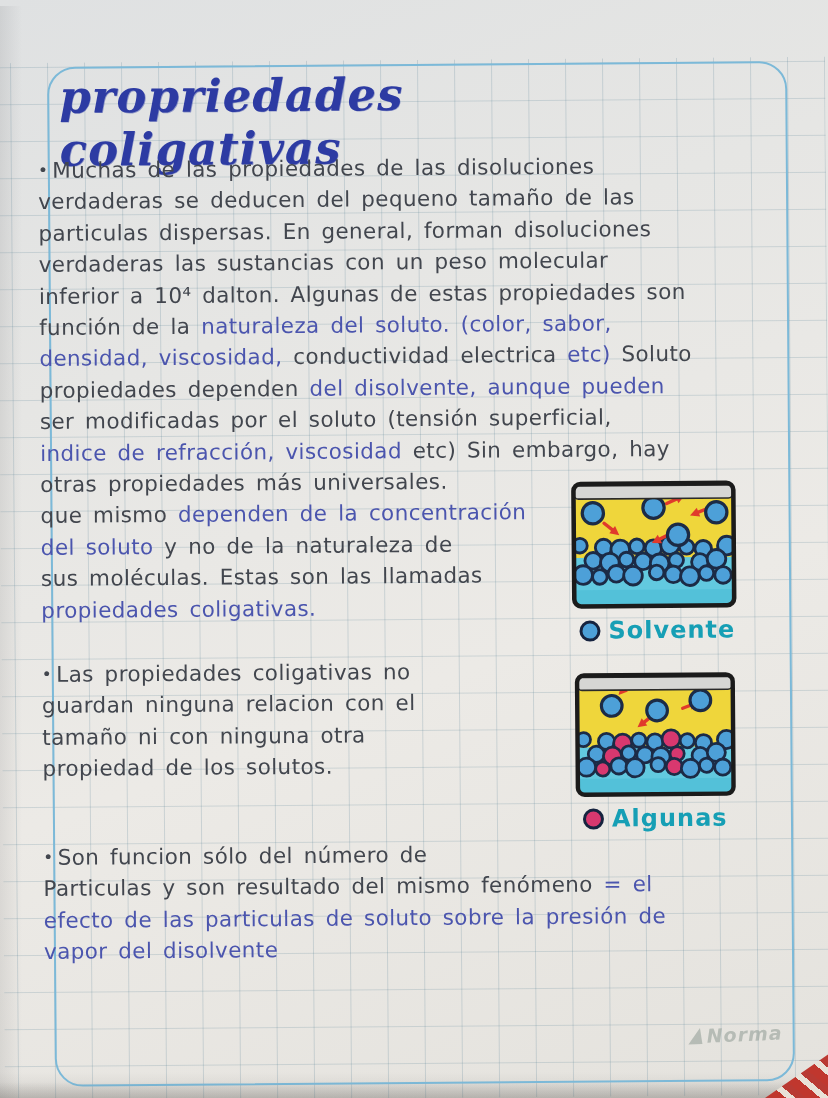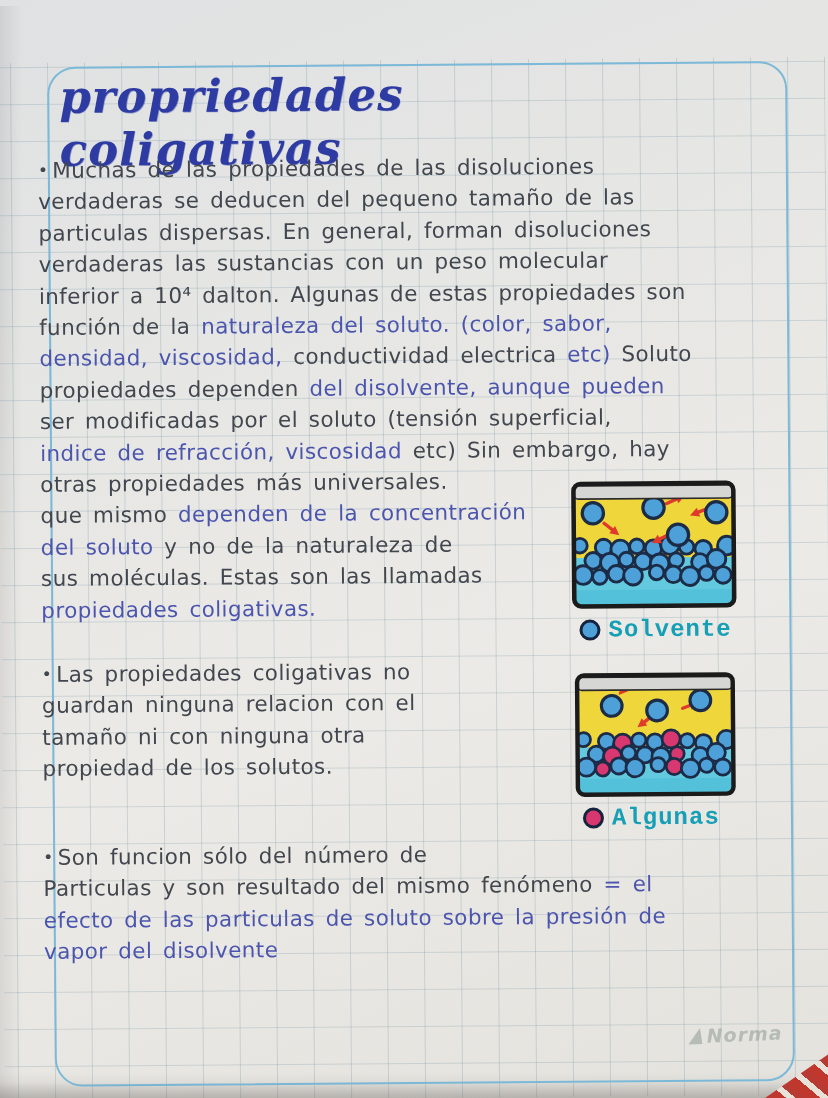--- a/index.html
+++ b/index.html
@@ -34,21 +34,21 @@
   .para-2{top:833px;}
   .ink-dark{color:var(--ink-dark,#42464e);}
   .ink-blue{color:var(--ink-blue,#4b55ae);}
   .bullet{font-size:17px;vertical-align:2px;margin-right:4px;}
   .figure{position:absolute;width:190px;}
   .figure-0{left:568px;top:472px;}
   .figure-1{left:570px;top:664px;}
   .figure svg{display:block;}
   .legend{display:flex;align-items:center;gap:8px;margin:4px 0 0 10px;}
   .legend-dot{width:21px;height:21px;border-radius:50%;border:3.5px solid #16233f;box-sizing:border-box;}
-  .legend-label{font-size:24px;font-weight:600;letter-spacing:1px;color:var(--ink-teal,#169fb5);font-family:Liberation Mono, monospace;}
+  .legend-label{font-size:24px;font-weight:600;letter-spacing:1px;color:var(--ink-teal,#169fb5);}
   .brand{position:absolute;left:686px;top:1020px;display:flex;align-items:center;gap:2px;
          opacity:.6;transform:rotate(-2deg);}
   .brand-leaf{width:0;height:0;border-left:7px solid transparent;border-right:7px solid transparent;
          border-bottom:16px solid #97a29b;transform:skewX(-18deg);}
   .brand-text{font-size:19px;font-weight:bold;font-style:italic;color:#97a29b;letter-spacing:1px;}
   .shadow-bottom{position:absolute;left:0;right:0;bottom:0;height:16px;pointer-events:none;
          background:linear-gradient(to top,rgba(50,45,40,.18),rgba(0,0,0,0));}
 </style>
 </head>
 <body>

